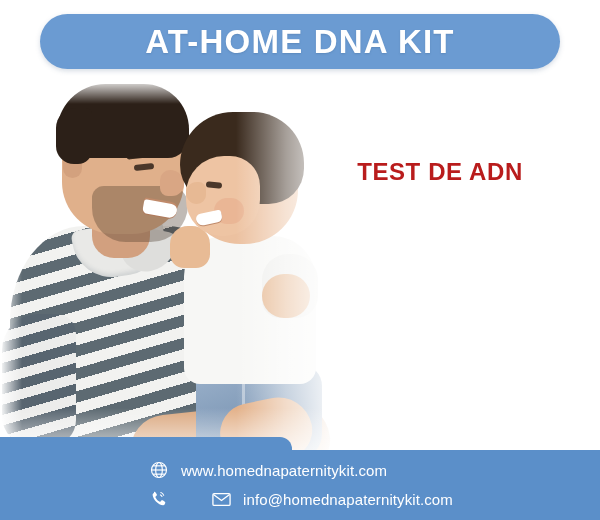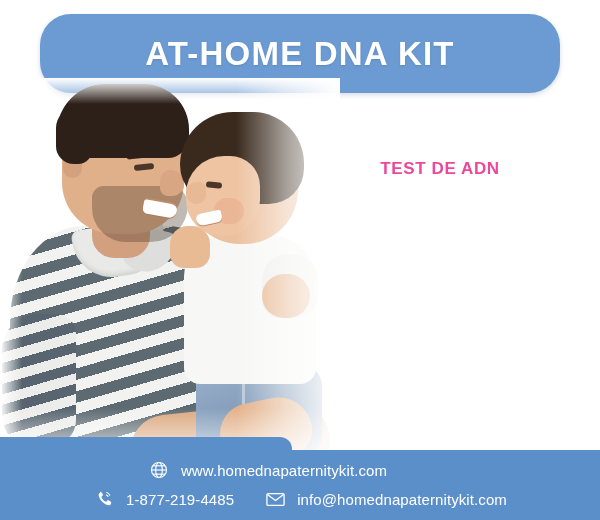--- a/index.html
+++ b/index.html
@@ -17,21 +17,21 @@
     background: #ffffff;
     overflow: hidden;
   }
 
   
   .banner {
     position: absolute;
     left: 40px;
     top: 14px;
     width: 520px;
-    height: 79px;
+    height: 55px;
     background: #6b9bd2;
     border-radius: 31px;
     box-shadow: 0 2px 5px rgba(120,140,165,0.30);
     display: flex;
     align-items: center;
     justify-content: center;
   }
   .banner-text {
     color: #ffffff;
     font-size: 33px;
@@ -345,22 +345,22 @@
 
   
   .headline {
     position: absolute;
     left: 290px;
     top: 160px;
     width: 300px;
     text-align: center;
   }
   .headline-line {
-    color: #ec4899;
-    font-size: 17px;
+    color: #b91c1c;
+    font-size: 24px;
     font-weight: bold;
     letter-spacing: 0.6px;
     line-height: 1;
     white-space: nowrap;
   }
   .headline-line.l1 { margin-bottom: 40px; }
   .headline-line.l2 { margin-bottom: 40px; }
 
   
   .footer {
@@ -505,21 +505,20 @@
 
       <div class="footer-row row2">
         <div class="contact-item">
           <span class="contact-icon">
             <svg viewBox="0 0 24 24" width="20" height="20">
               <path fill="#ffffff" d="M7.2 3.4c.6-.3 1.3-.1 1.7.5l1.6 2.5c.35.55.25 1.3-.25 1.7l-1.1.9c-.3.25-.4.65-.25 1 .45 1.05 1.2 2.2 2.1 3.1.9.9 2.05 1.65 3.1 2.1.35.15.75.05 1-.25l.9-1.1c.4-.5 1.15-.6 1.7-.25l2.5 1.6c.6.4.8 1.1.5 1.7l-.8 1.6c-.35.7-1.1 1.1-1.85 1-2.9-.35-5.9-1.95-8.2-4.25C7.5 12.95 5.9 9.95 5.55 7.05c-.1-.75.3-1.5 1-1.85l.65-.3z"></path>
               <path fill="none" stroke="#ffffff" stroke-width="1.3" stroke-linecap="round" d="M15.4 4.2c1.6.45 2.9 1.75 3.4 3.35"></path>
               <path fill="none" stroke="#ffffff" stroke-width="1.3" stroke-linecap="round" d="M14.9 7.1c.9.3 1.6 1 1.9 1.9"></path>
             </svg>
           </span>
-          <span class="contact-text">1-877-219-4485</span>
         </div>
 
         <div class="contact-item">
           <span class="contact-icon">
             <svg viewBox="0 0 24 24" width="21" height="21">
               <rect x="2.2" y="5.2" width="19.6" height="13.6" rx="1.4" fill="none" stroke="#ffffff" stroke-width="1.5"></rect>
               <path d="M2.8 6.2 L12 13.2 L21.2 6.2" fill="none" stroke="#ffffff" stroke-width="1.5" stroke-linejoin="round"></path>
             </svg>
           </span>
           <span class="contact-text">info@homednapaternitykit.com</span>

